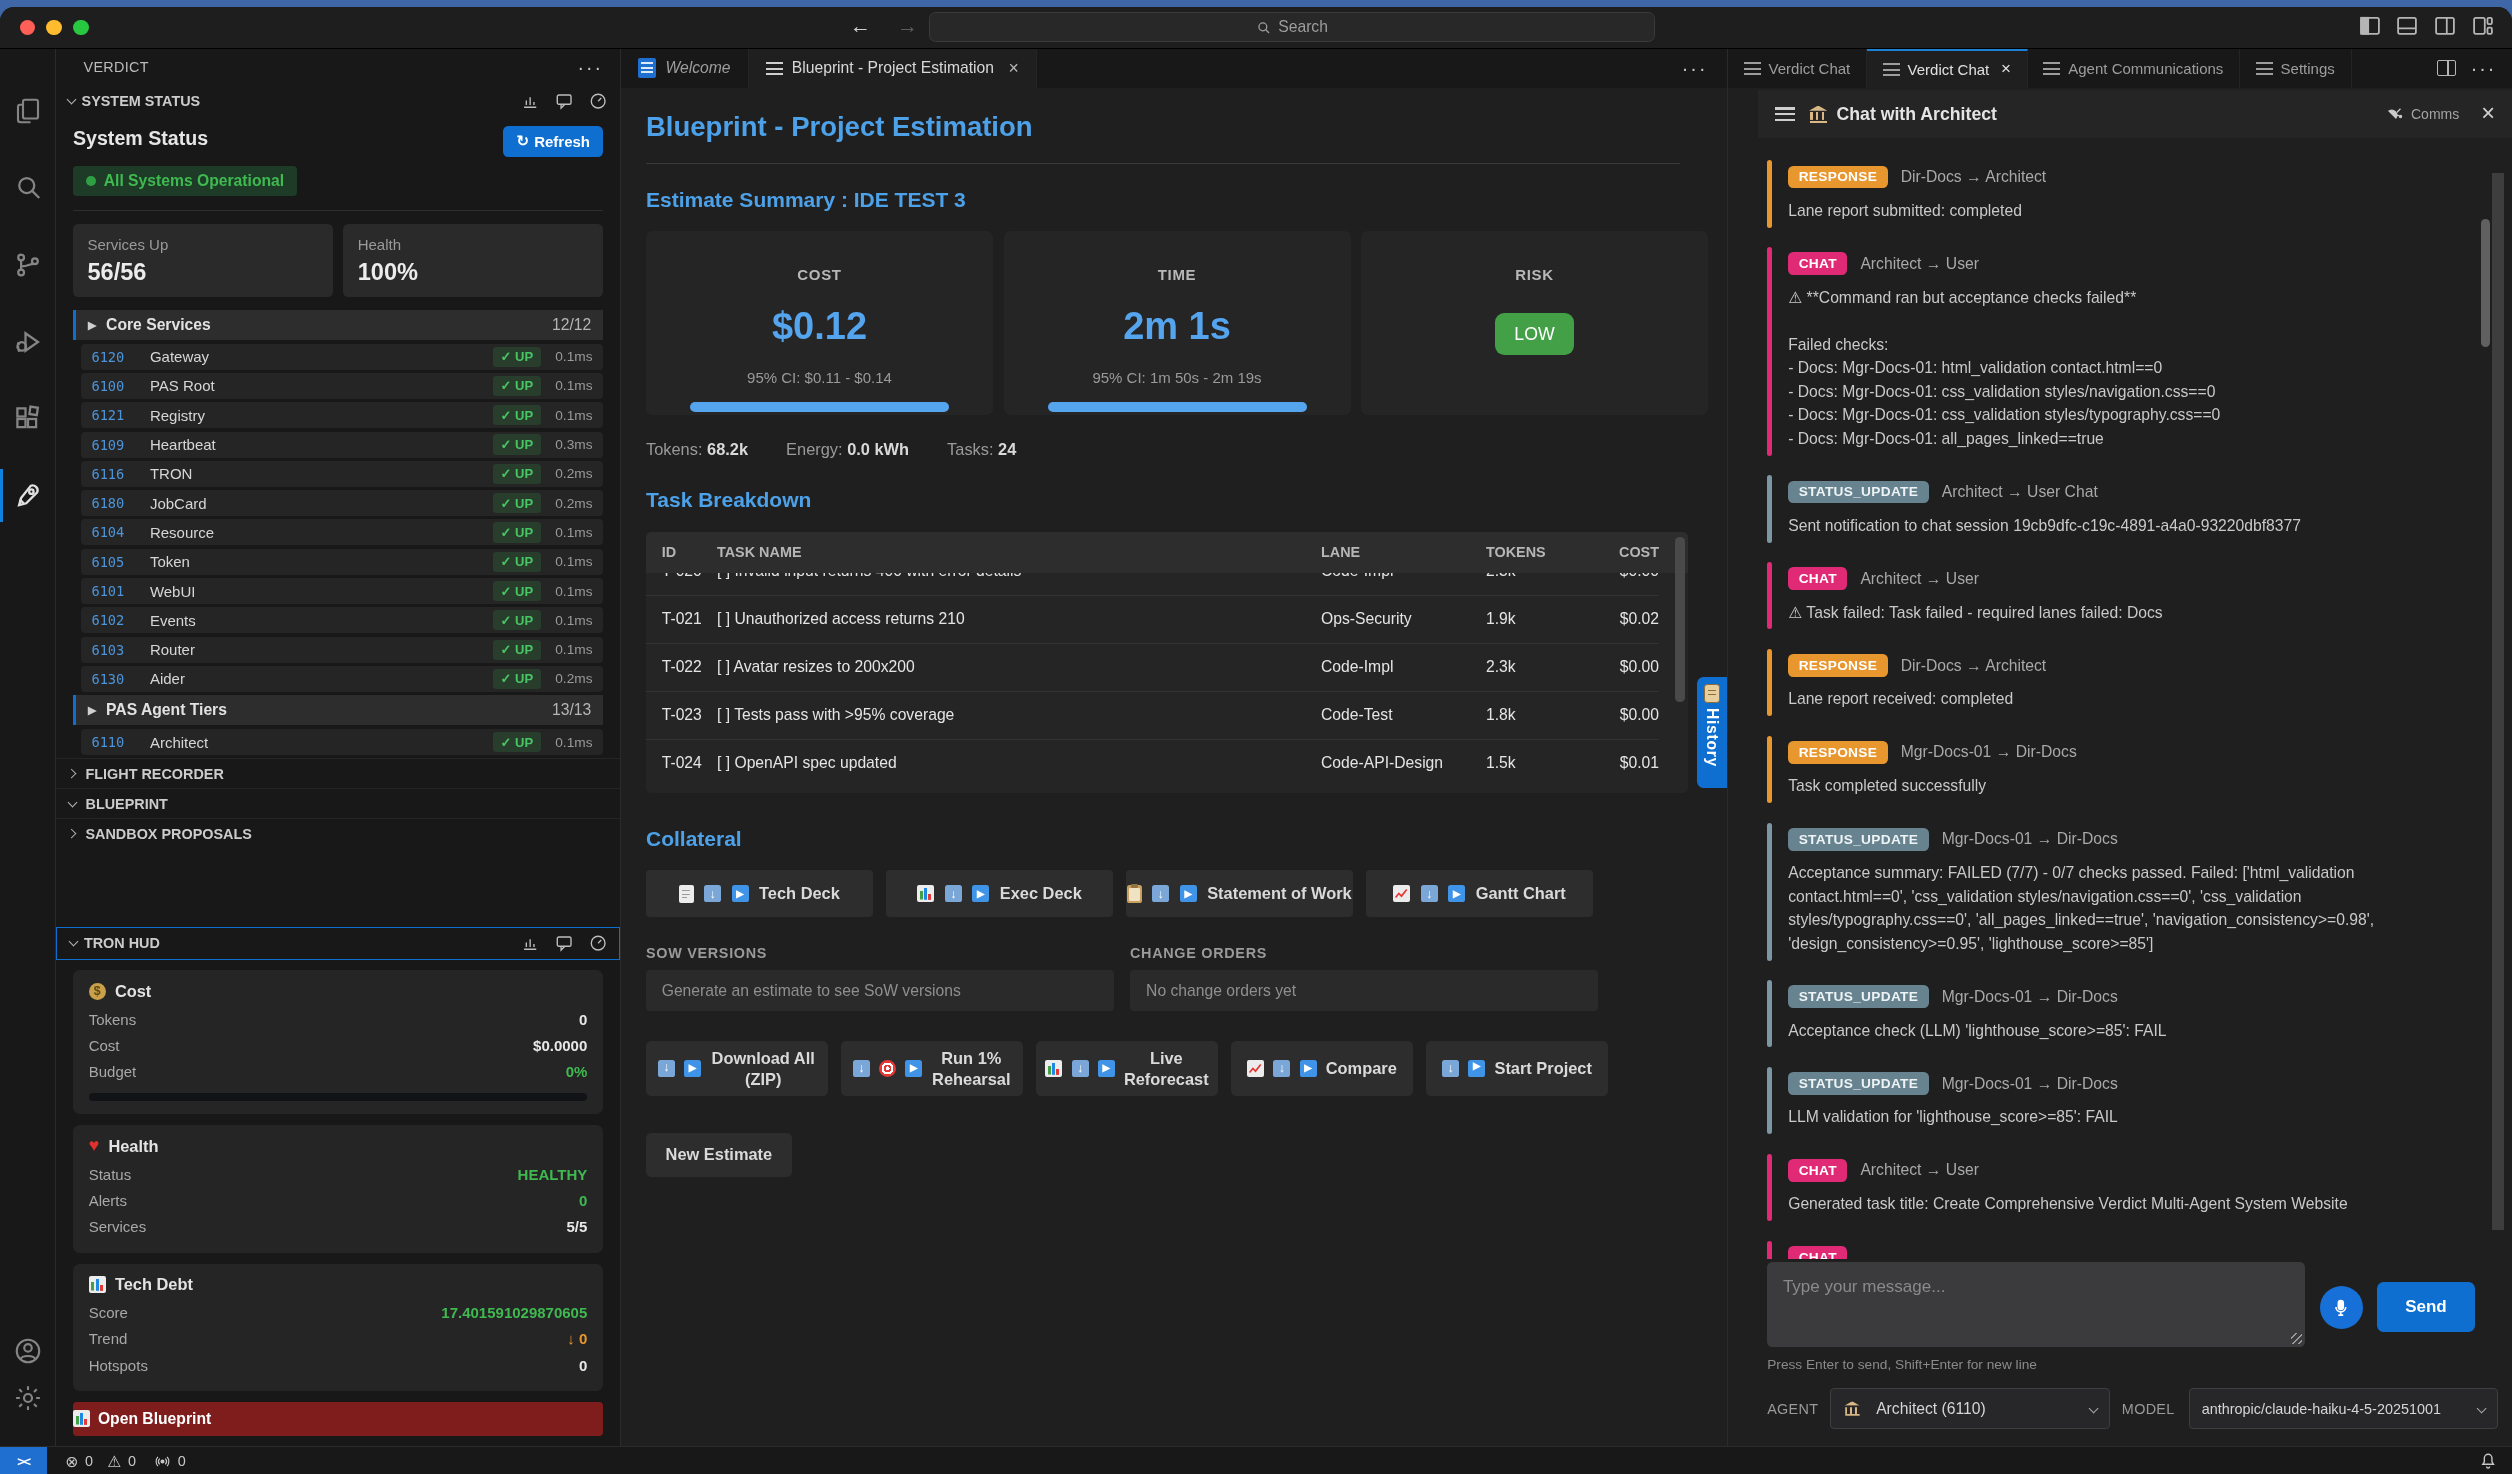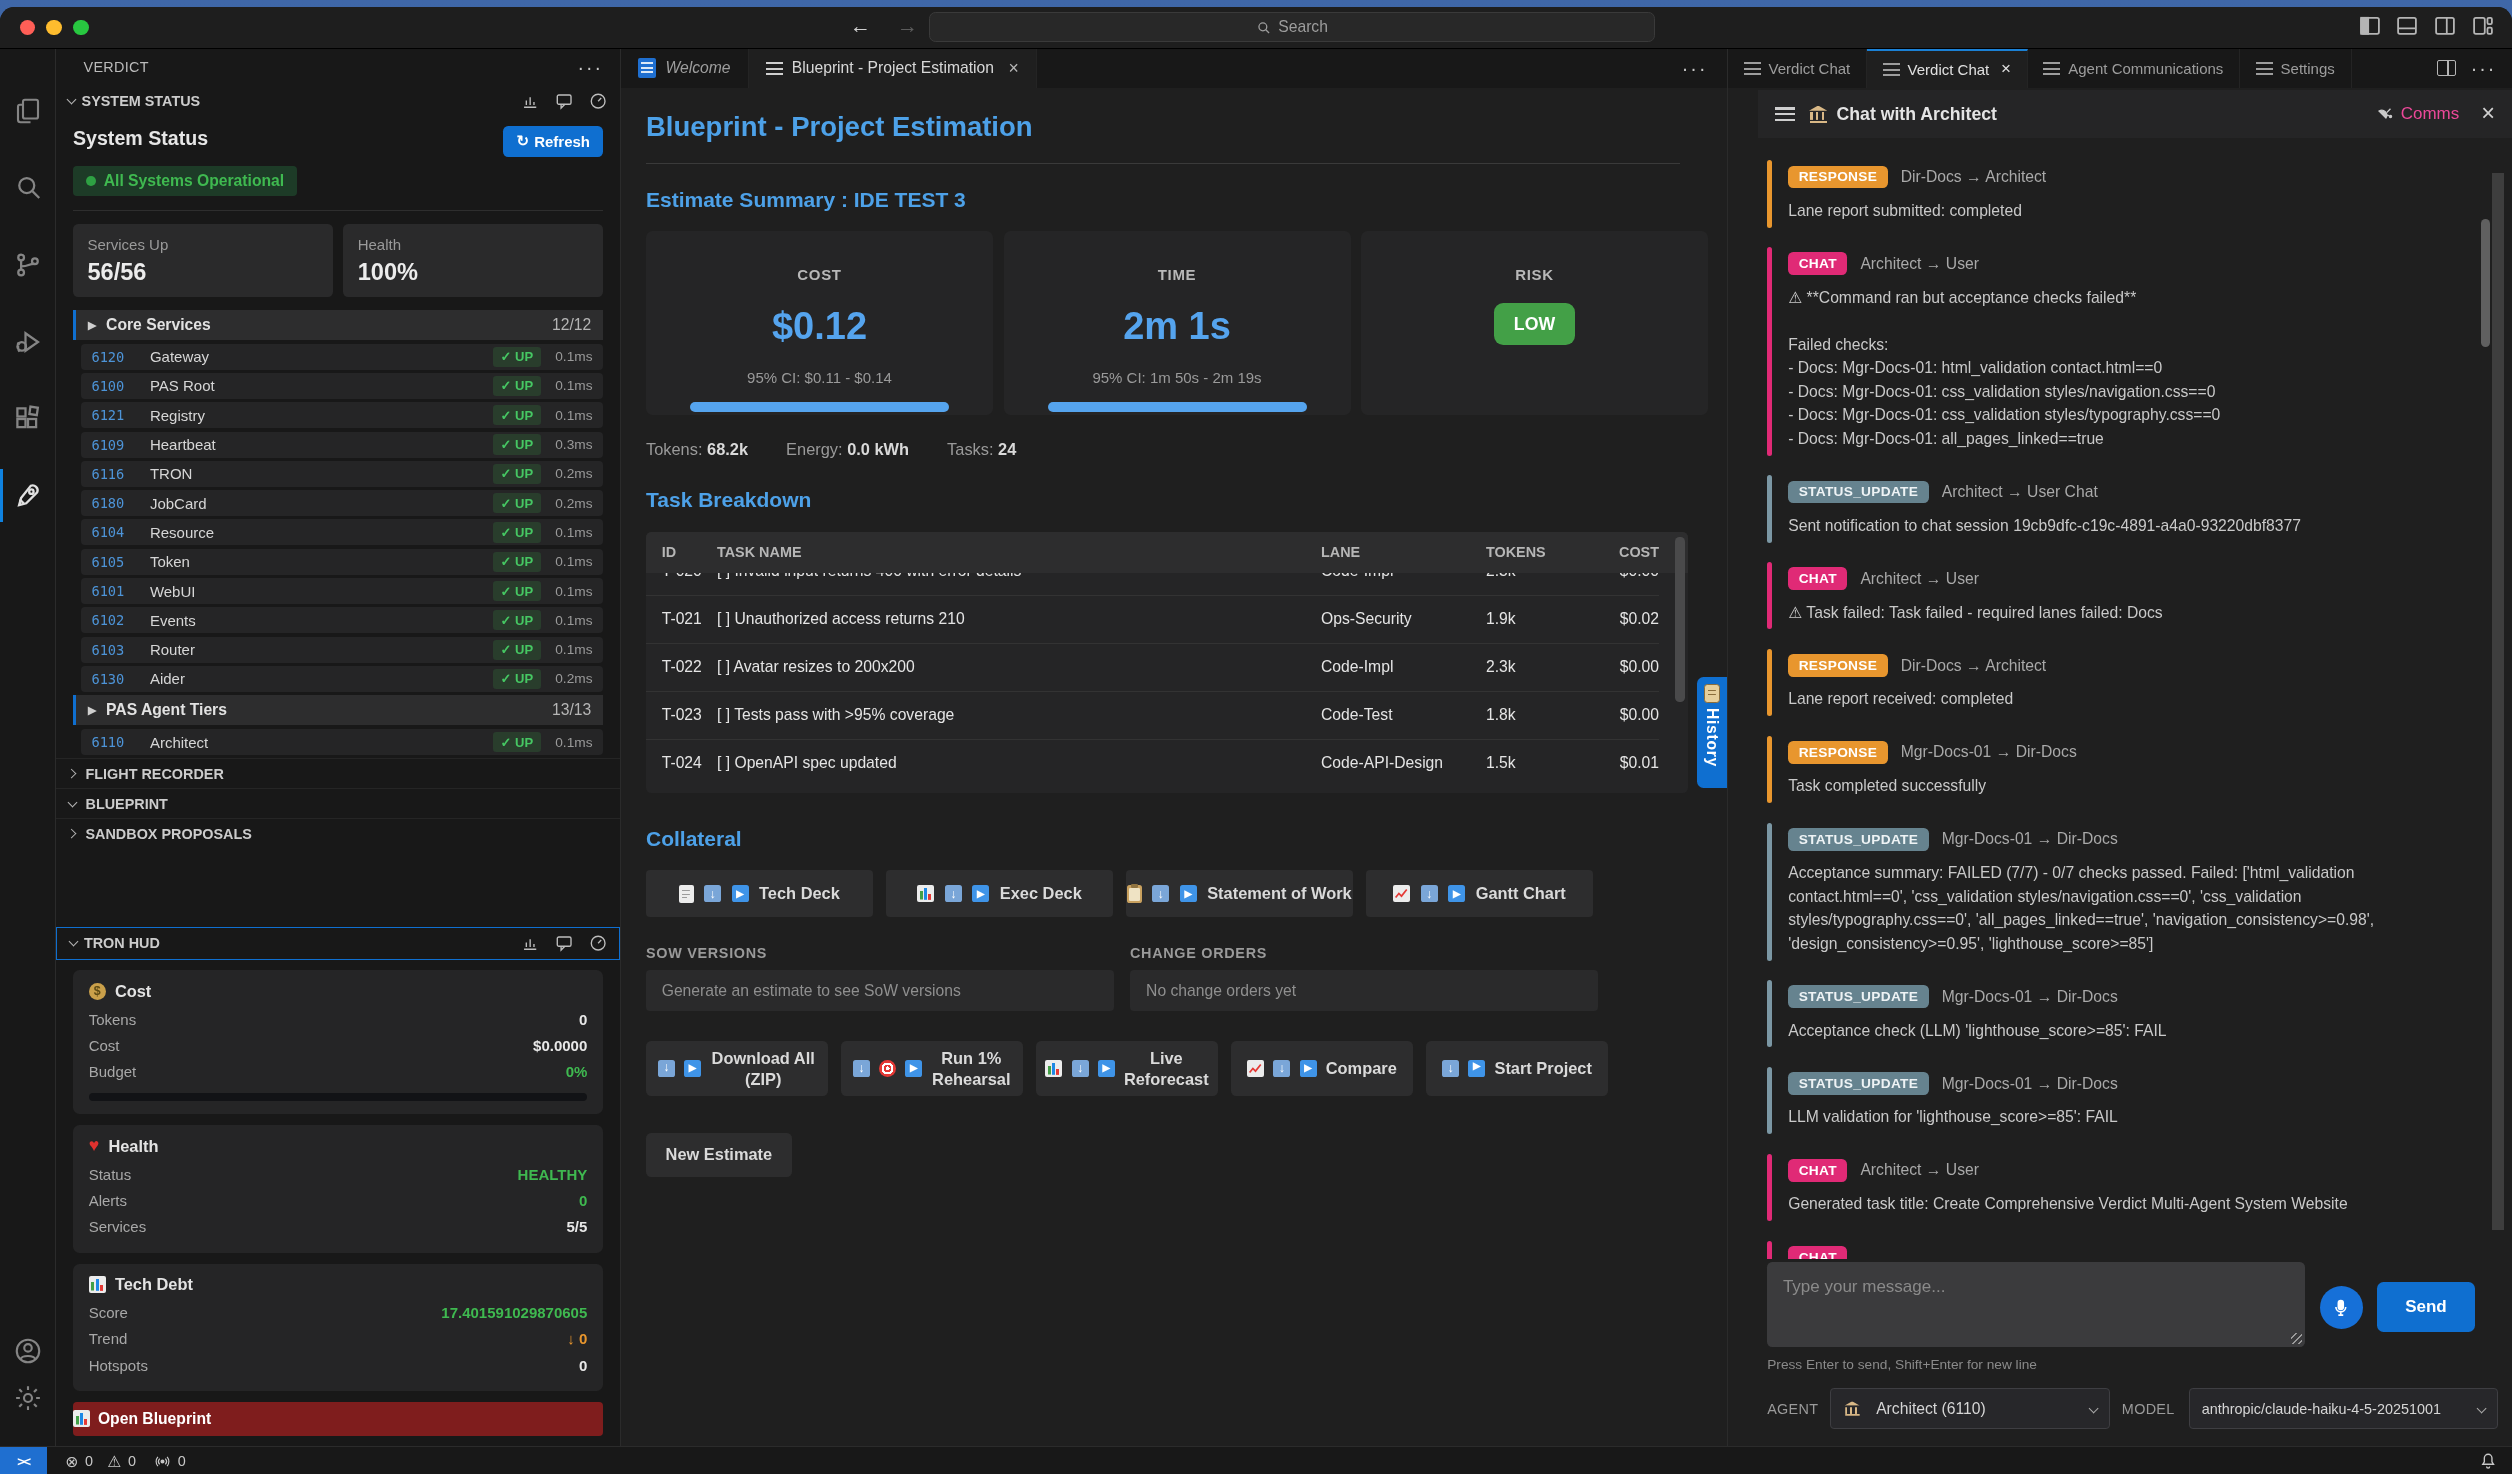--- a/index.html
+++ b/index.html
@@ -91,21 +91,21 @@
   .edit-scroll{flex:1;position:relative;padding:23.6px 0 0 25px;overflow:hidden}
   .page-title{font-size:27.5px;font-weight:bold;color:#4da1e8;margin-bottom:19.6px}
   .rule{height:1.3px;background:#3a3a3a;width:1034px;margin-bottom:23.6px}
   .h2{font-size:21px;font-weight:bold;color:#4da1e8;margin-bottom:19.6px}
   .est-cards{display:flex;gap:10.5px}
   .est-card{width:347px;height:184px;background:#252526;border-radius:6.5px;display:flex;flex-direction:column;align-items:center;padding-top:35px}
   .est-label{font-size:15px;font-weight:bold;color:#b8b8b8;letter-spacing:0.7px}
   .est-value{font-size:38px;font-weight:bold;color:#55a4ee;margin-top:22px}
   .est-ci{font-size:15px;color:#9a9a9a;margin-top:21px}
   .est-bar{width:259px;height:9.8px;border-radius:5.2px;background:#55a4ee;margin-top:15.7px}
-  .risk-badge{margin-top:20px;background:#43a047;color:#fff;font-size:17.7px;font-weight:bold;padding:10.5px 19.6px;border-radius:9.2px}
+  .risk-badge{margin-top:30px;background:#43a047;color:#fff;font-size:17.7px;font-weight:normal;padding:10.5px 19.6px;border-radius:9.2px}
   .meta-row{display:flex;gap:38px;margin:25px 0 29px;font-size:16.4px;color:#9a9a9a}
   .meta-row b{color:#d9d9d9}
   .tbl{width:1042px;background:#252526;border-radius:5.2px;position:relative;overflow:hidden;margin-top:3.9px}
   .tbl-head{display:flex;height:41px;align-items:center;background:#2d2d2e;font-size:14.4px;font-weight:bold;color:#b6b6b6;padding-right:29px;position:relative;z-index:2}
   .c-id{width:71px;padding-left:15.7px;flex:0 0 auto}
   .c-name{flex:1;min-width:0}
   .c-lane{width:165px;flex:0 0 auto}
   .c-tok{width:96px;flex:0 0 auto}
   .c-cost{width:77px;text-align:right;flex:0 0 auto}
   .tbl-body{height:220px;overflow:hidden;padding-right:29px}
@@ -143,21 +143,21 @@
   .rp-tab{display:flex;align-items:center;gap:7.9px;padding:0 15.7px;font-size:15px;color:#9d9d9d;border-right:0.7px solid #242424;background:#181818;white-space:nowrap}
   .rp-tab.active{background:#1f1f1f;color:#e0e0e0;border-top:2px solid #1b80d4}
   .rp-icons{margin-left:auto;display:flex;align-items:center;gap:14.4px;padding-right:15.7px;color:#c0c0c0}
   .split-ico{width:19.6px;height:15.7px;border:1.3px solid #b5b5b5;border-radius:2px;position:relative}
   .split-ico::after{content:"";position:absolute;top:0;bottom:0;left:55%;width:1.3px;background:#b5b5b5}
   .chat-wrap{flex:1;display:flex;flex-direction:column;min-height:0;padding-left:30px;position:relative}
   .chat-head{height:48px;background:#252526;display:flex;align-items:center;gap:14.4px;padding:0 17px;margin-top:2.6px;flex:0 0 auto}
   .burger{width:19.6px;height:14.4px;background:repeating-linear-gradient(#cfcfcf 0 2.6px,transparent 2.6px 5.9px)}
   .chat-title{font-size:17.7px;font-weight:bold;color:#e4e4e4;display:flex;align-items:center;gap:9.2px}
   .chat-head-right{margin-left:auto;display:flex;align-items:center;gap:22px}
-  .comms{display:flex;align-items:center;gap:6.5px;font-size:17px;color:#ec4899}
+  .comms{display:flex;align-items:center;gap:6.5px;font-size:14px;color:#a3a3a3}
   .chat-x{font-size:23.6px;color:#d0d0d0;line-height:1}
   .msgs{flex:1;min-height:0;overflow:hidden;padding:27.5px 42px 10.5px 9.2px;display:flex;flex-direction:column;gap:30px;position:relative}
   .msg{position:relative;padding-left:21px}
   .msg::before{content:"";position:absolute;left:0;top:-5.2px;bottom:-5.2px;width:5.2px;border-radius:3.3px;background:#888}
   .msg[data-kind="response"]::before{background:#e8962e}
   .msg[data-kind="chat"]::before{background:#e02a76}
   .msg[data-kind="status"]::before{background:#7b97a4}
   .msg-head{display:flex;align-items:center;gap:13px}
   .msg-badge{padding:3.9px 10.5px;border-radius:5.2px;font-size:13.7px;font-weight:bold;color:#fff;letter-spacing:0.3px}
   .msg[data-kind="response"] .msg-badge{background:#e8962e}

